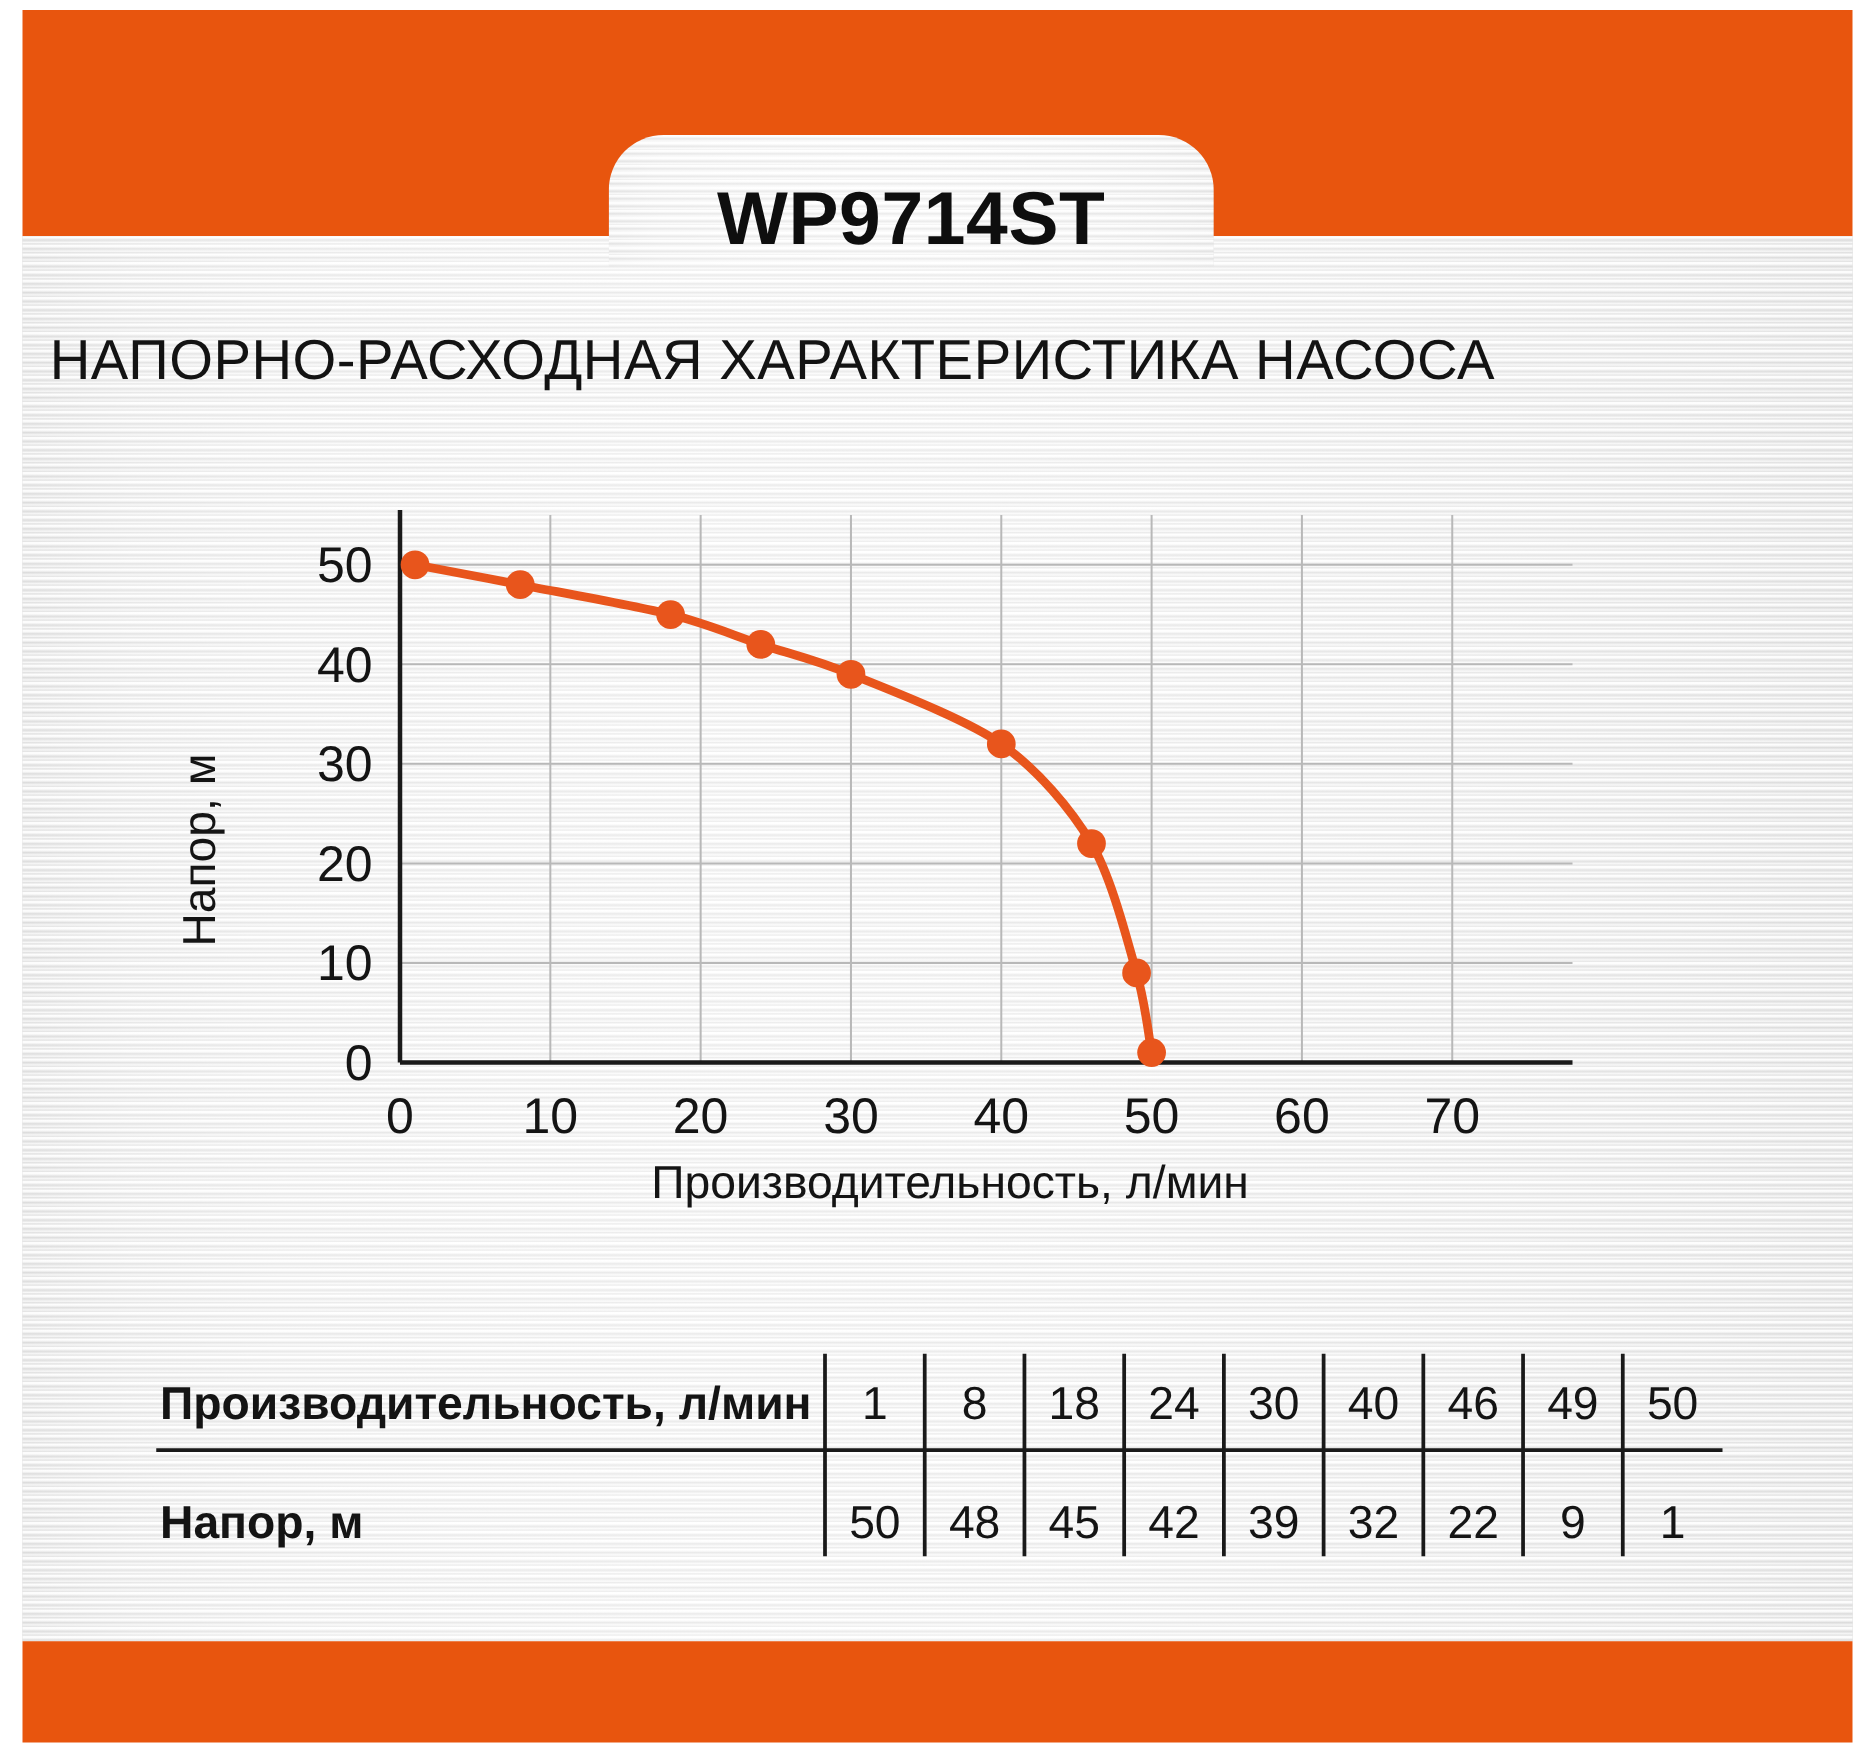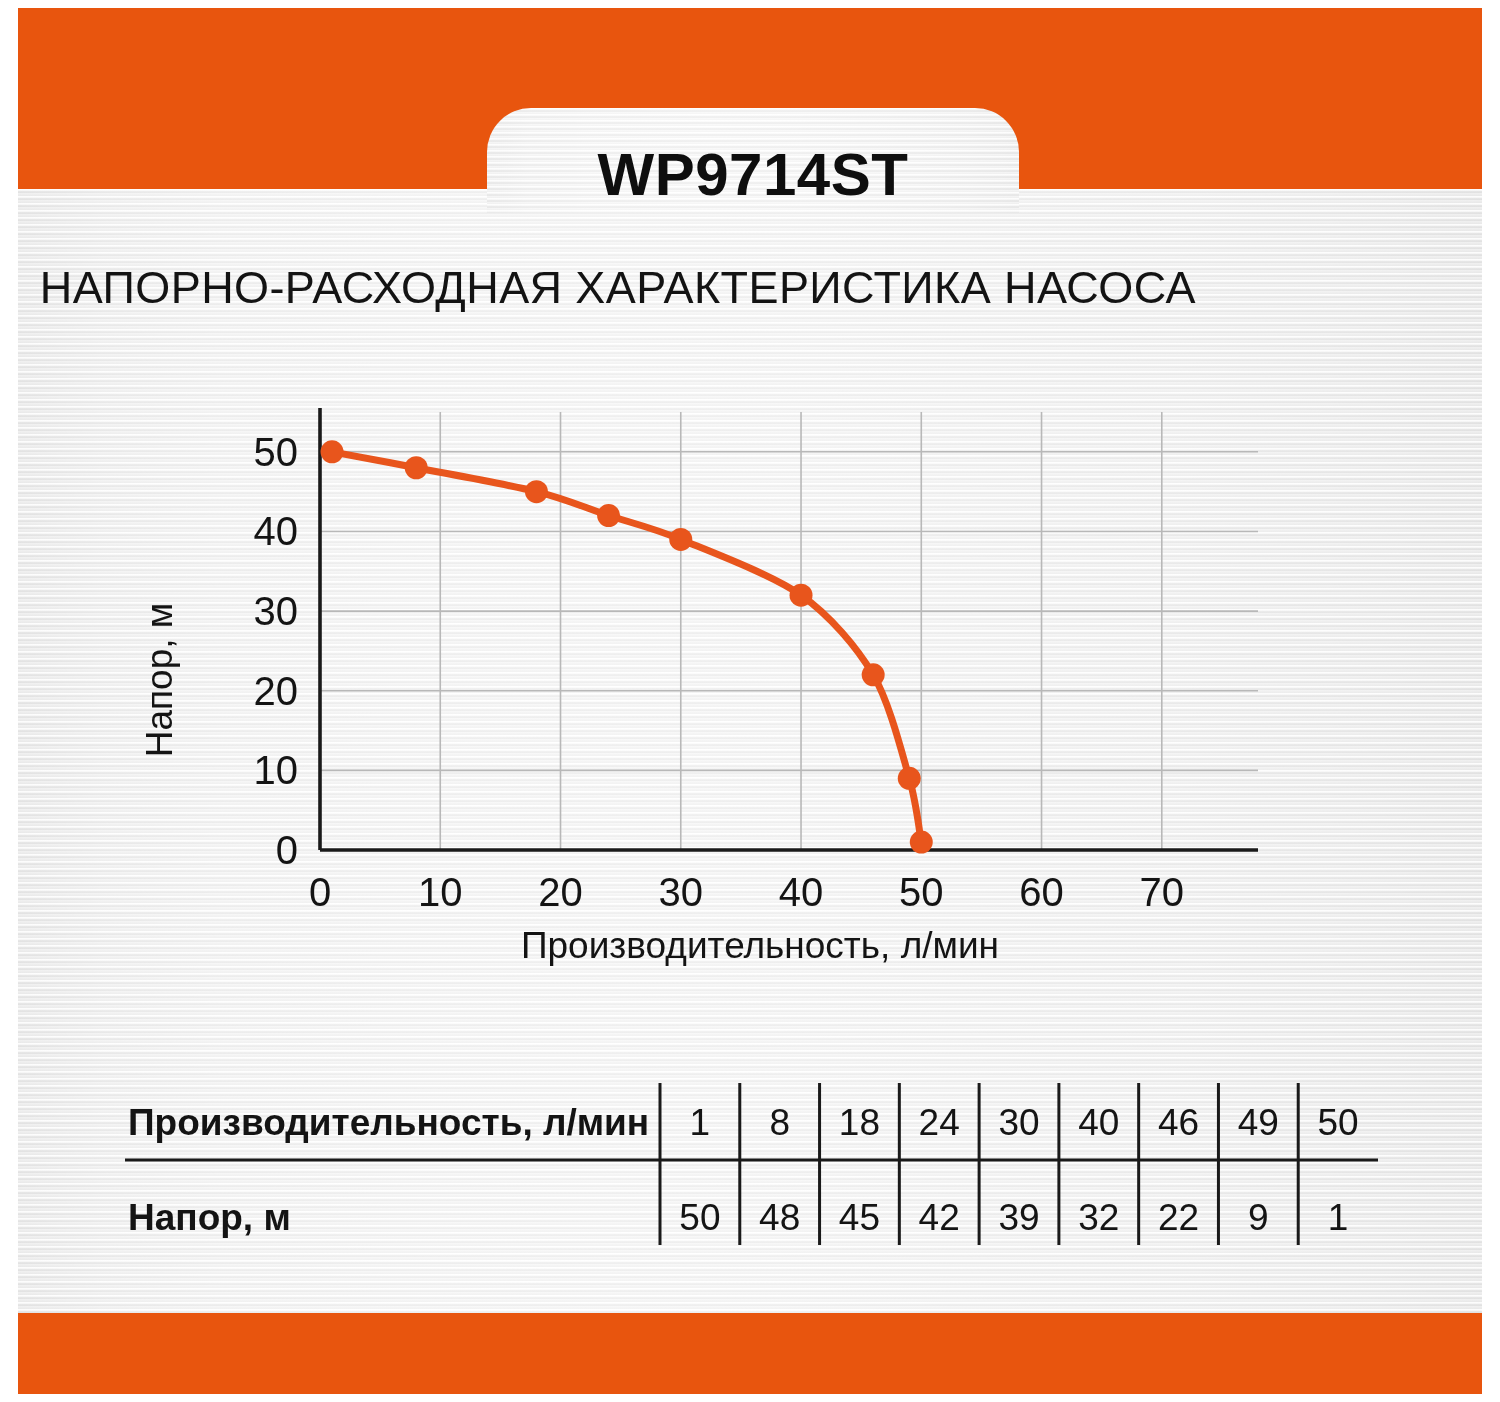--- a/index.html
+++ b/index.html
@@ -60,21 +60,21 @@
     top: 1313px;
     width: 1464px;
     height: 81px;
   }
 
   
   .badge {
     position: absolute;
     left: 487px;
     top: 108px;
-    width: 532px;
+    width: 484px;
     height: 105px;
     border-radius: 44px 44px 0 0;
     background:
       repeating-linear-gradient(to bottom,
         rgba(255,255,255,0.95) 0px,
         rgba(255,255,255,0.95) 1px,
         rgba(245,245,245,0.85) 2px,
         rgba(230,230,230,0.8) 3px,
         rgba(243,243,243,0.85) 4px,
         rgba(253,253,253,0.92) 5px,

